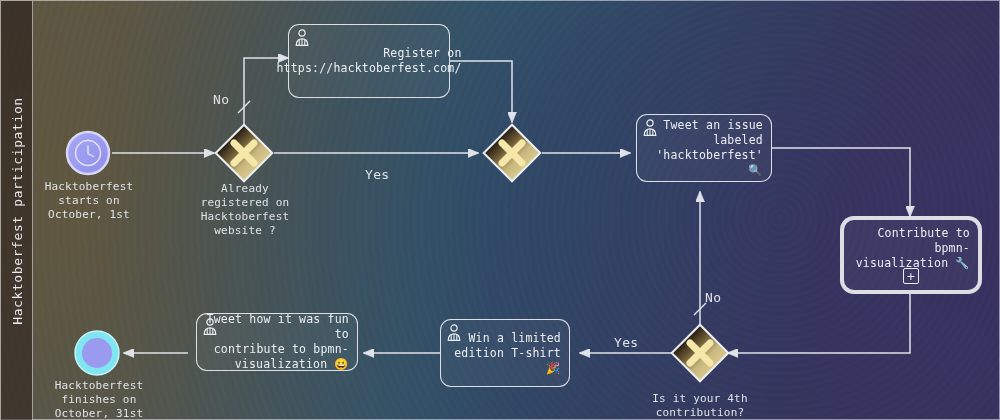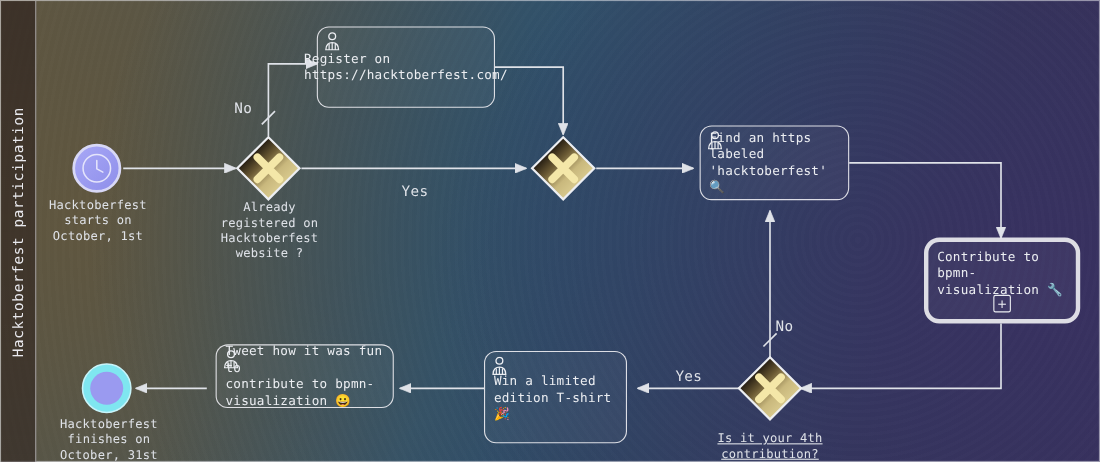--- a/index.html
+++ b/index.html
@@ -24,21 +24,21 @@
      border-right:1px solid rgba(232,232,236,.6);box-sizing:border-box;}
   .pool-label{position:absolute;left:0;top:0;width:420px;height:32px;
      transform:rotate(-90deg);transform-origin:0 0;translate:0 420px;
      display:flex;align-items:center;justify-content:center;
      color:#e9e9ee;font-size:13px;letter-spacing:.6px;white-space:nowrap;}
   
   .task{position:absolute;box-sizing:border-box;border-radius:11px;
         border:1.6px solid rgba(236,236,240,.92);
         background:rgba(255,255,255,.035);
         color:#eceef2;font-size:11.5px;line-height:15px;letter-spacing:.2px;
-        display:flex;align-items:center;justify-content:center;text-align:left;
+        display:flex;align-items:center;justify-content:center;text-align:right;
         padding:16px 8px;}
   .task.thick{border-width:4px;border-radius:14px;}
   .task .txt{position:relative;z-index:2;white-space:pre-line;}
   .usericon{position:absolute;left:5px;top:4px;width:16px;height:17px;}
   .plusmark{position:absolute;left:50%;bottom:6px;transform:translateX(-50%);
         width:14px;height:14px;border:1.5px solid #eceef2;border-radius:2px;
         display:flex;align-items:center;justify-content:center;
         font-size:11px;line-height:1;color:#eceef2;font-family:"DejaVu Sans",sans-serif;}
   .lbl{position:absolute;color:#dfe2e8;font-size:11px;line-height:14px;
        text-align:center;white-space:pre-line;letter-spacing:.2px;}
@@ -140,31 +140,31 @@
     <span class="txt">Register on
 https://hacktoberfest.com/</span>
   </div>
 
   <div class="task" style="left:636px;top:114px;width:136px;height:68px;">
     <svg class="usericon" viewBox="0 0 16 17">
       <circle cx="8" cy="4" r="3.1" fill="none" stroke="#eceef2" stroke-width="1.2"></circle>
       <path d="M2.2,16.4 C2.2,11.6 5,9.8 8,9.8 C11,9.8 13.8,11.6 13.8,16.4 Z" fill="none" stroke="#eceef2" stroke-width="1.2"></path>
       <path d="M8,9.8 L8,16.4 M5.2,11 L5.2,16.4 M10.8,11 L10.8,16.4" stroke="#eceef2" stroke-width="1.1"></path>
     </svg>
-    <span class="txt">Find an https labeled
+    <span class="txt">Tweet an issue labeled
 'hacktoberfest' 🔍</span>
   </div>
 
   <div class="task thick" style="left:840px;top:216px;width:142px;height:78px;">
     <span class="txt" style="margin-bottom:14px;">Contribute to bpmn-
 visualization 🔧</span>
     <span class="plusmark">+</span>
   </div>
 
-  <div class="task" style="left:440px;top:319px;width:130px;height:84px;">
+  <div class="task" style="left:440px;top:319px;width:130px;height:68px;">
     <svg class="usericon" viewBox="0 0 16 17">
       <circle cx="8" cy="4" r="3.1" fill="none" stroke="#eceef2" stroke-width="1.2"></circle>
       <path d="M2.2,16.4 C2.2,11.6 5,9.8 8,9.8 C11,9.8 13.8,11.6 13.8,16.4 Z" fill="none" stroke="#eceef2" stroke-width="1.2"></path>
       <path d="M8,9.8 L8,16.4 M5.2,11 L5.2,16.4 M10.8,11 L10.8,16.4" stroke="#eceef2" stroke-width="1.1"></path>
     </svg>
     <span class="txt">Win a limited
 edition T-shirt 🎉</span>
   </div>
 
   <div class="task" style="left:196px;top:313px;width:162px;height:58px;">
@@ -180,21 +180,21 @@
 
   <div class="lbl" style="left:30px;top:180px;width:118px;">Hacktoberfest
 starts on
 October, 1st</div>
 
   <div class="lbl" style="left:186px;top:182px;width:118px;">Already
 registered on
 Hacktoberfest
 website ?</div>
 
-  <div class="lbl" style="left:640px;top:392px;width:120px;text-decoration:underline;">Is it your 4th
+  <div class="lbl" style="left:640px;top:392px;width:120px;">Is it your 4th
 contribution?</div>
 
   <div class="lbl" style="left:40px;top:379px;width:118px;">Hacktoberfest
 finishes on
 October, 31st</div>
 
   <div class="flowlbl" style="left:213px;top:92px;">No</div>
   <div class="flowlbl" style="left:365px;top:167px;">Yes</div>
   <div class="flowlbl" style="left:705px;top:290px;">No</div>
   <div class="flowlbl" style="left:614px;top:335px;">Yes</div>

